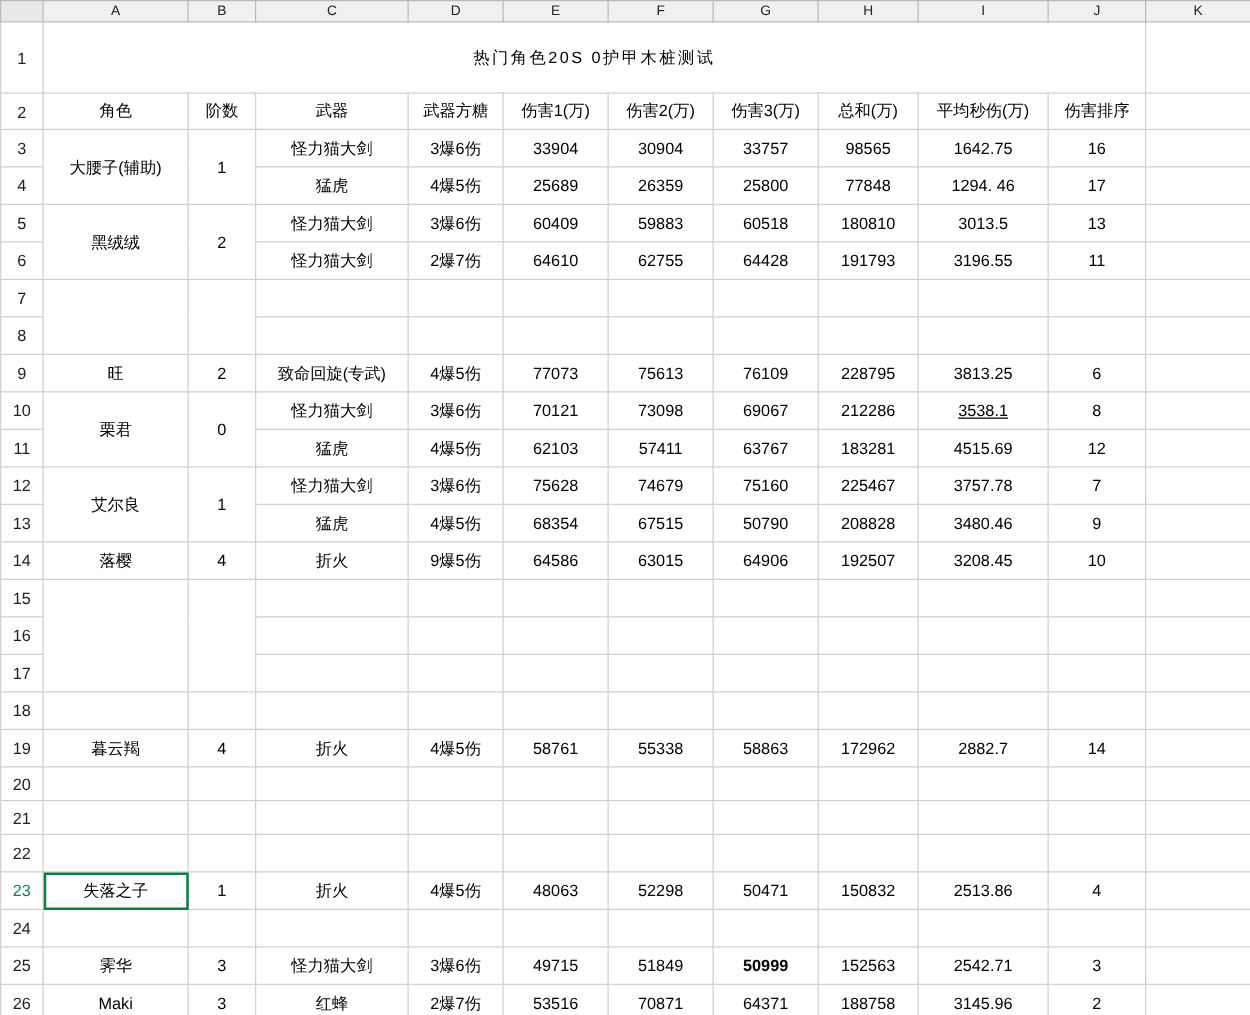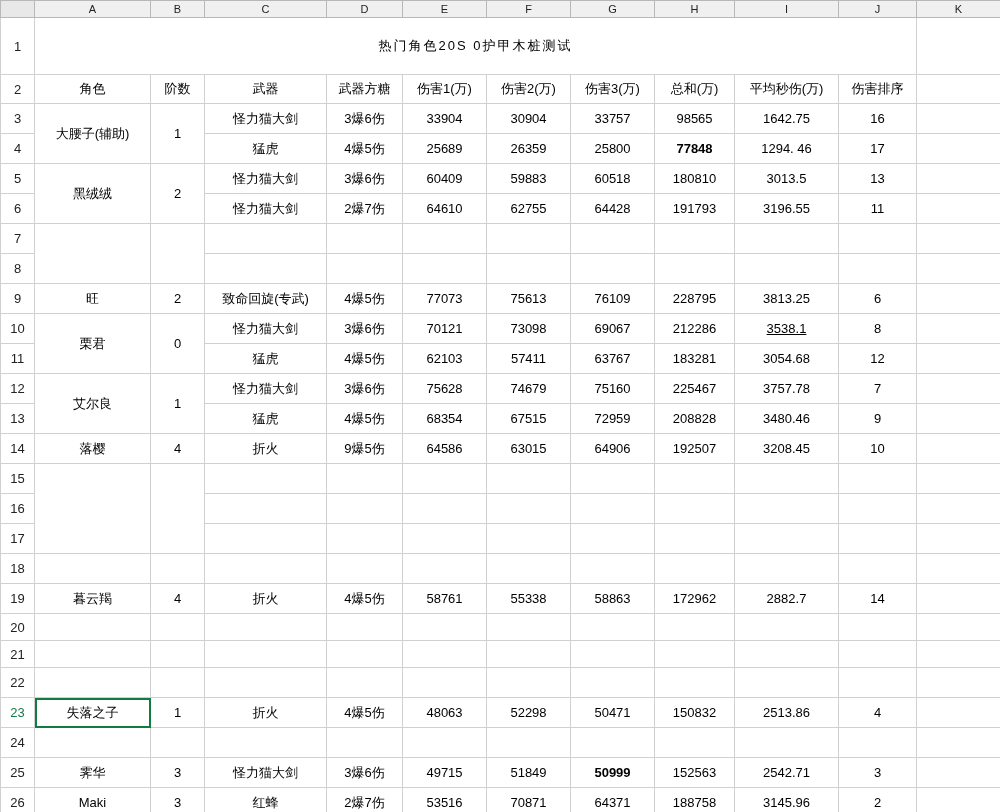--- a/index.html
+++ b/index.html
@@ -143,21 +143,21 @@
           <td class="cell bordered" style="height:29px;">16</td>
           <td class="cell"></td>
         </tr>
         <tr>
           <td class="rowhead">4</td>
           <td class="cell bordered" style="height:29px;">猛虎</td>
           <td class="cell bordered" style="height:29px;">4爆5伤</td>
           <td class="cell bordered" style="height:29px;">25689</td>
           <td class="cell bordered" style="height:29px;">26359</td>
           <td class="cell bordered" style="height:29px;">25800</td>
-          <td class="cell bordered" style="height:29px;font-weight:bold;">77848</td>
+          <td class="cell bordered" style="height:29px;">77848</td>
           <td class="cell bordered" style="height:29px;">1294. 46</td>
           <td class="cell bordered" style="height:29px;">17</td>
           <td class="cell"></td>
         </tr>
         <tr>
           <td class="rowhead">5</td>
           <td class="cell bordered" rowspan="2" style="height:29px;">黑绒绒</td>
           <td class="cell bordered" rowspan="2" style="height:29px;">2</td>
           <td class="cell bordered" style="height:29px;">怪力猫大剑</td>
           <td class="cell bordered" style="height:29px;">3爆6伤</td>
@@ -236,21 +236,21 @@
           <td class="cell"></td>
         </tr>
         <tr>
           <td class="rowhead">11</td>
           <td class="cell bordered" style="height:29px;">猛虎</td>
           <td class="cell bordered" style="height:29px;">4爆5伤</td>
           <td class="cell bordered" style="height:29px;">62103</td>
           <td class="cell bordered" style="height:29px;">57411</td>
           <td class="cell bordered" style="height:29px;">63767</td>
           <td class="cell bordered" style="height:29px;">183281</td>
-          <td class="cell bordered" style="height:29px;">3054.68</td>
+          <td class="cell bordered" style="height:29px;">4515.69</td>
           <td class="cell bordered" style="height:29px;">12</td>
           <td class="cell"></td>
         </tr>
         <tr>
           <td class="rowhead">12</td>
           <td class="cell bordered" rowspan="2" style="height:29px;">艾尔良</td>
           <td class="cell bordered" rowspan="2" style="height:29px;">1</td>
           <td class="cell bordered" style="height:29px;">怪力猫大剑</td>
           <td class="cell bordered" style="height:29px;">3爆6伤</td>
           <td class="cell bordered" style="height:29px;">75628</td>
@@ -260,21 +260,21 @@
           <td class="cell bordered" style="height:29px;">3757.78</td>
           <td class="cell bordered" style="height:29px;">7</td>
           <td class="cell"></td>
         </tr>
         <tr>
           <td class="rowhead">13</td>
           <td class="cell bordered" style="height:29px;">猛虎</td>
           <td class="cell bordered" style="height:29px;">4爆5伤</td>
           <td class="cell bordered" style="height:29px;">68354</td>
           <td class="cell bordered" style="height:29px;">67515</td>
-          <td class="cell bordered" style="height:29px;">72959</td>
+          <td class="cell bordered" style="height:29px;">50790</td>
           <td class="cell bordered" style="height:29px;">208828</td>
           <td class="cell bordered" style="height:29px;">3480.46</td>
           <td class="cell bordered" style="height:29px;">9</td>
           <td class="cell"></td>
         </tr>
         <tr>
           <td class="rowhead">14</td>
           <td class="cell bordered" style="height:29px;">落樱</td>
           <td class="cell bordered" style="height:29px;">4</td>
           <td class="cell bordered" style="height:29px;">折火</td>

